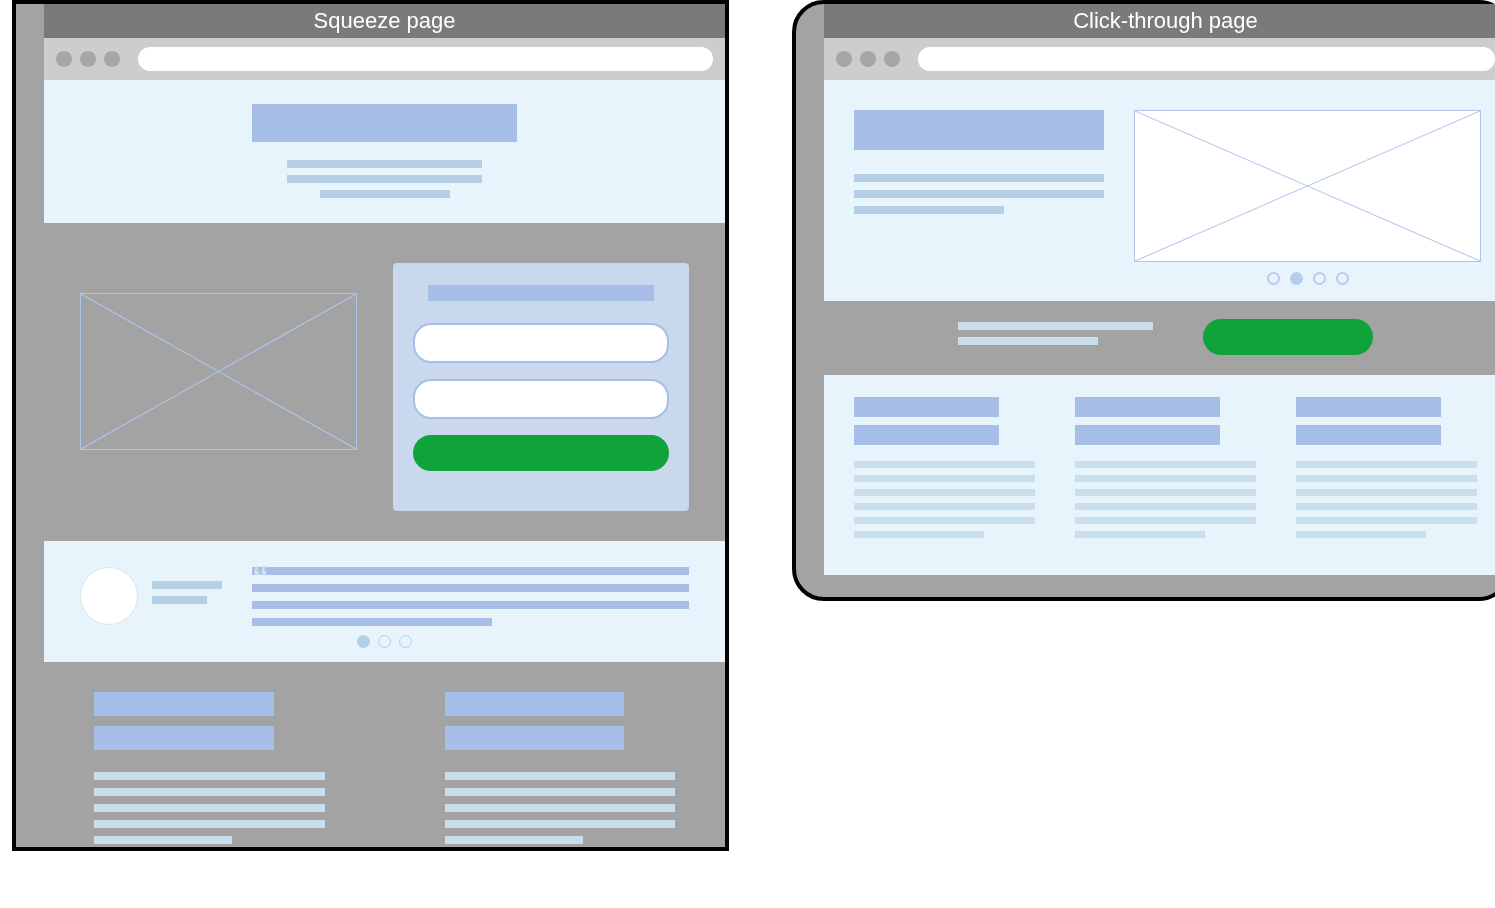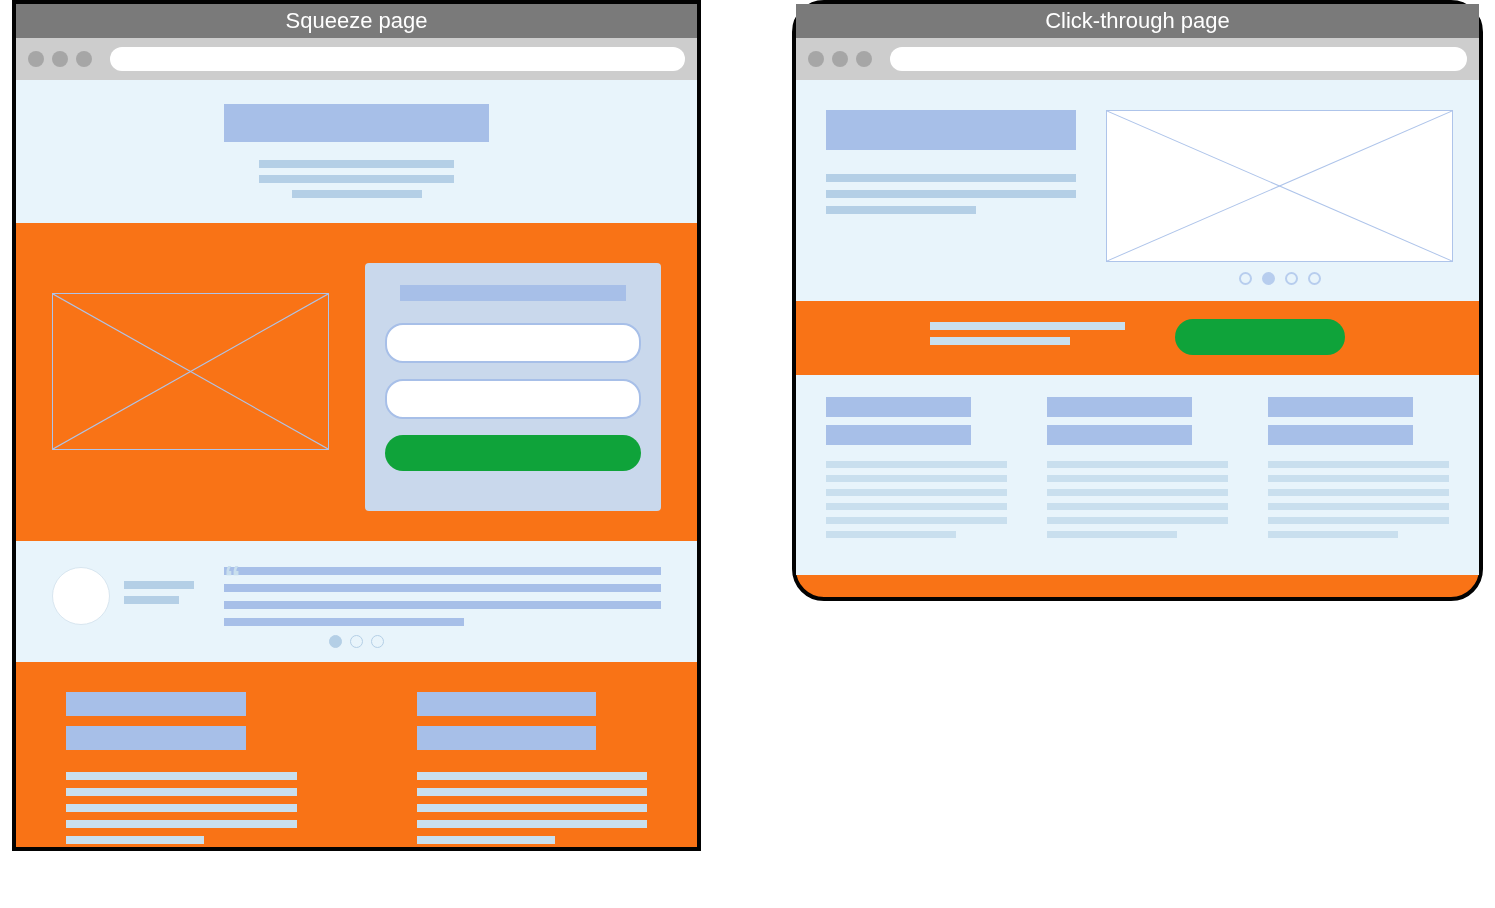--- a/index.html
+++ b/index.html
@@ -20,21 +20,22 @@
     margin:0;
     background:#fff;
     font-family:Arial,Helvetica,sans-serif;
     width:1495px;
     height:908px;
     position:relative;
   }
   .wf{
     position:absolute;
     border:4px solid var(--border);
-    background:#f97316;
+    background:#a3a3a3;
+    padding-left:28px;
   }
   .wf-left{ left:12px; top:0; width:681px; height:843px; }
   .wf-right{ left:792px; top:0; width:683px; height:593px;border-radius:32px; }
   .titlebar{
     height:34px;
     background:var(--gray);
     color:#fff;
     font-size:22px;
     text-align:center;
     line-height:34px;

